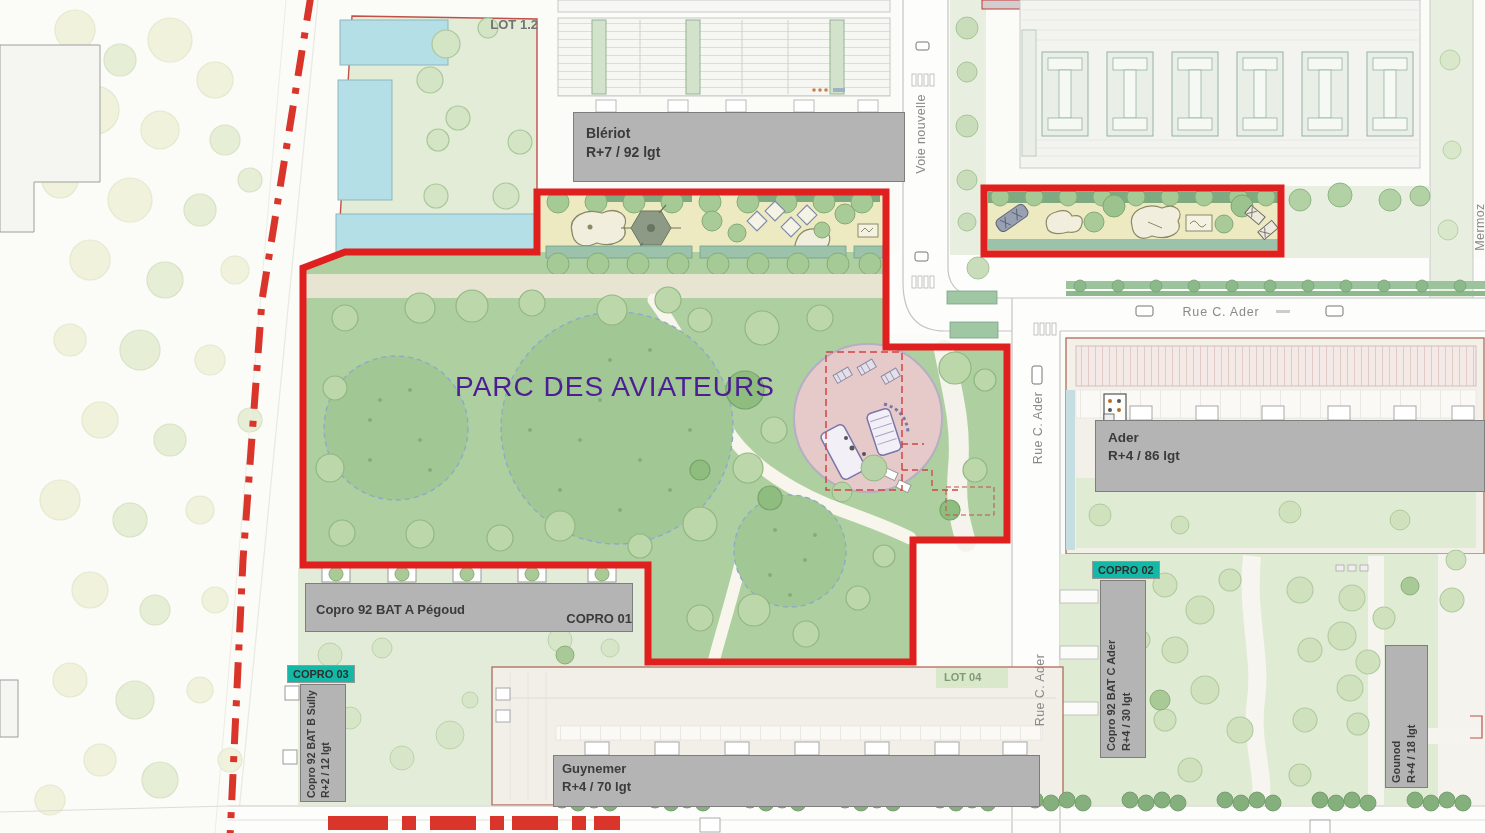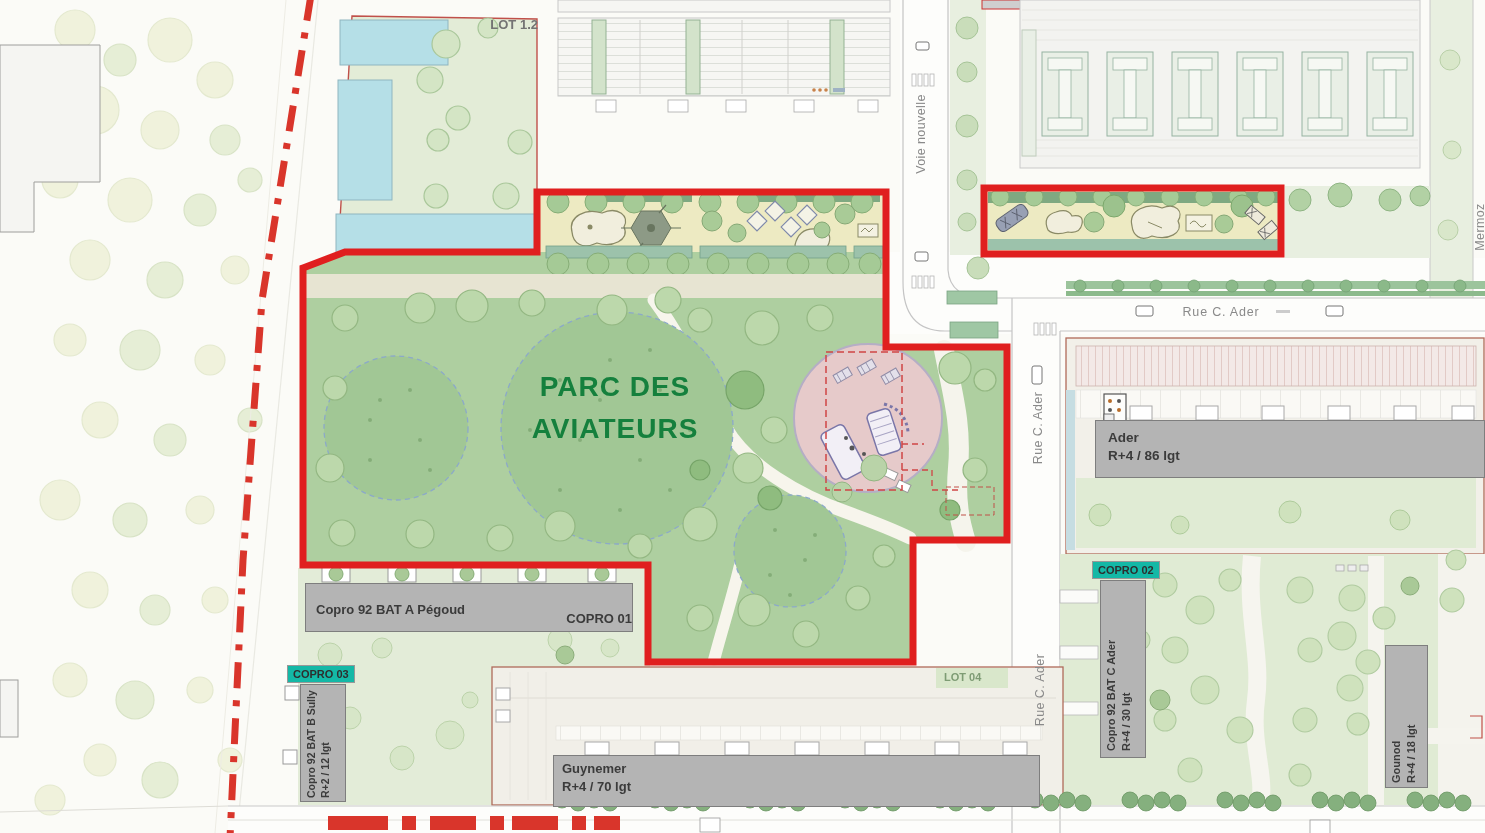--- a/index.html
+++ b/index.html
@@ -11,21 +11,21 @@
   .street{font-size:12.5px;color:#8a8a8a;letter-spacing:.4px;}
   .boldlbl{font-weight:bold;color:#737373;}
   .gbox{position:absolute;background:#b4b4b4;border:1px solid #7e7e7e;box-sizing:border-box;
         color:#3b3b3b;font-weight:bold;line-height:1.35;}
   .gbox .ln{display:block;}
   .chip{position:absolute;background:#14b8a6;border:1px solid #989898;font-weight:bold;
         font-size:11px;color:#2e2e2e;padding:1px 5px;line-height:1.3;}
   .vtext{position:absolute;top:0;left:0;transform-origin:0 0;
          transform:rotate(-90deg) translateX(-100%);box-sizing:border-box;}
   #park-title{position:absolute;left:455px;top:366px;width:320px;text-align:center;
-              font-size:28px;font-weight:bold;letter-spacing:1px;line-height:1.5;color:#15803d;}
+              font-size:28px;font-weight:normal;letter-spacing:1px;line-height:1.5;color:#4c1d95;}
 </style>
 </head>
 <body>
 
 <div id="canvas">
 <svg width="1485" height="833" viewBox="0 0 1485 833">
   <defs>
     <pattern id="hlines8" width="8" height="8" patternUnits="userSpaceOnUse">
       <rect width="8" height="8" fill="#f6f6f3"></rect>
           <path d="M0,7.5 H8" stroke="#dcdfd9" stroke-width="1"></path>
@@ -691,34 +691,38 @@
           <rect x="572" y="816" width="14" height="14"></rect>
       <rect x="594" y="816" width="26" height="14"></rect>
     </g>
   </g>
 
   <path d="M311,-5 L262,300 L243,560 L230,838" fill="none" stroke="#d9352b" stroke-width="7" stroke-dasharray="26 12 6 12"></path>
 </svg>
 
 <div class="lbl boldlbl" style="left:462px;top:17px;width:76px;text-align:right;font-size:13px;">LOT 1.2</div>
 
+<div class="gbox" style="left:573px;top:112px;width:332px;height:70px;padding:11px 12px;font-size:14px;">
+  <span class="ln">Blériot</span>
+  <span class="ln">R+7 / 92 lgt</span>
+</div>
 
 <div class="lbl street rot" style="left:921px;top:134px;">Voie nouvelle</div>
 
 <div id="park-title" style="white-space:normal;">PARC DES AVIATEURS</div>
 
 <div class="lbl street" style="left:1221px;top:312px;transform:translate(-50%,-50%);letter-spacing:.8px;">Rue C. Ader</div>
 
 <div class="lbl street rot" style="left:1038px;top:428px;">Rue C. Ader</div>
 
 <div class="lbl street rot" style="left:1040px;top:690px;">Rue C. Ader</div>
 
 <div class="lbl street rot" style="left:1480px;top:227px;">Mermoz</div>
 
-<div class="gbox" style="left:1095px;top:420px;width:390px;height:58px;padding:8px 12px;font-size:13.5px;">
+<div class="gbox" style="left:1095px;top:420px;width:390px;height:72px;padding:8px 12px;font-size:13.5px;">
   <span class="ln">Ader</span>
   <span class="ln">R+4 / 86 lgt</span>
 </div>
 
 <div class="chip" style="left:1092px;top:561px;">COPRO 02</div>
 
 <div class="gbox" style="left:1100px;top:580px;width:46px;height:178px;">
   <div class="vtext" style="width:178px;height:46px;padding:3px 8px;font-size:11px;">
     <span class="ln">Copro 92 BAT C Ader</span>
     <span class="ln">R+4 / 30 lgt</span>

